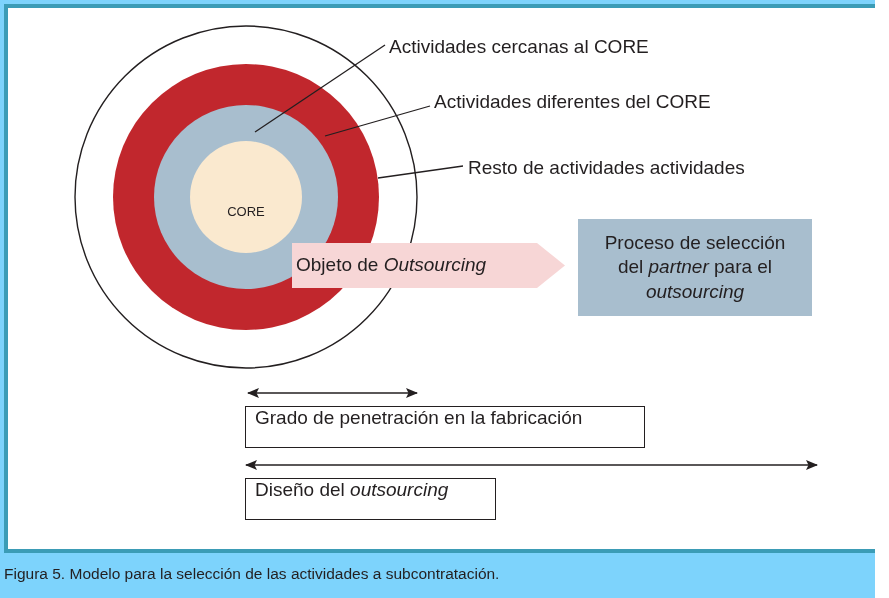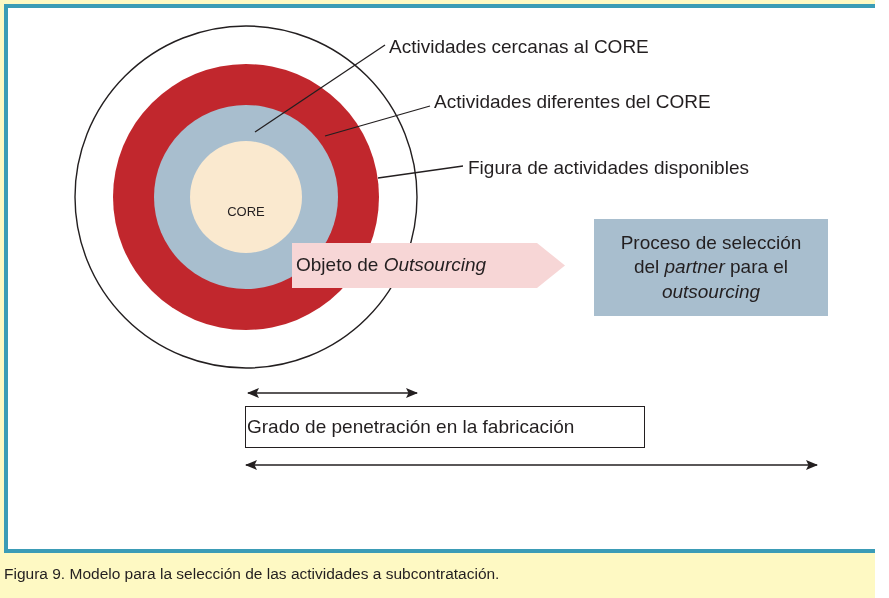--- a/index.html
+++ b/index.html
@@ -7,21 +7,21 @@
     padding: 0;
     background: #ffffff;
   }
   body {
     font-family: "Liberation Sans", sans-serif;
   }
   #page {
     position: relative;
     width: 875px;
     height: 598px;
-    background: #fef9c3;
+    background: #7dd3fc;
     overflow: hidden;
   }
   #figure-frame {
     position: absolute;
     left: 4px;
     top: 4px;
     width: 881px;
     height: 549px;
     box-sizing: border-box;
     border: 4px solid #3b9cb6;
@@ -70,37 +70,35 @@
     left: 578px;
     top: 219px;
     width: 234px;
     height: 97px;
     background: #a8bece;
     display: flex;
     align-items: center;
     justify-content: center;
     box-sizing: border-box;
     padding: 0 8px;
-    margin-left: 16px;
   }
   #proceso-box-text {
     font-size: 19px;
     color: #231f20;
     text-align: center;
     line-height: 1.28;
   }
 
   .outline-box {
     position: absolute;
     box-sizing: border-box;
     border: 1.5px solid #231f20;
     background: #ffffff;
     display: flex;
-    align-items: center;
-    padding-left: 1px;
+    padding-left: 9px;
   }
   .outline-box span {
     font-size: 19px;
     color: #231f20;
     white-space: nowrap;
   }
   #grado-box { left: 245px; top: 406px; width: 400px; height: 42px; }
   #diseno-box { left: 245px; top: 478px; width: 251px; height: 42px; }
 
   #caption {
@@ -141,36 +139,39 @@
 
     <path d="M292,243 L537,243 L565,265.5 L537,288 L292,288 Z" fill="#f7d6d6" stroke="none"></path>
 
     <line x1="248" y1="393" x2="417" y2="393" stroke="#231f20" stroke-width="1.6" marker-start="url(#arrowStart)" marker-end="url(#arrowEnd)"></line>
 
     <line x1="246" y1="465" x2="817" y2="465" stroke="#231f20" stroke-width="1.6" marker-start="url(#arrowStart)" marker-end="url(#arrowEnd)"></line>
   </svg>
 
   <div class="label-text" id="label-cercanas">Actividades cercanas al CORE</div>
   <div class="label-text" id="label-diferentes">Actividades diferentes del CORE</div>
-  <div class="label-text" id="label-resto">Figura de actividades disponibles</div>
+  <div class="label-text" id="label-resto">Resto de actividades actividades</div>
 
   <div id="core-label">CORE</div>
 
   <div id="objeto-arrow-label">
     <span>Objeto de </span><span class="ital">Outsourcing</span>
   </div>
 
   <div id="proceso-box">
     <div id="proceso-box-text">
       <span>Proceso de selección</span><br>
       <span>del </span><span class="ital">partner</span><span> para el</span><br>
       <span class="ital">outsourcing</span>
     </div>
   </div>
 
   <div class="outline-box" id="grado-box">
     <span>Grado de penetración en la fabricación</span>
   </div>
 
+  <div class="outline-box" id="diseno-box">
+    <span><span>Diseño del </span><span class="ital">outsourcing</span></span>
+  </div>
 
-  <div id="caption">Figura 9. Modelo para la selección de las actividades a subcontratación.</div>
+  <div id="caption">Figura 5. Modelo para la selección de las actividades a subcontratación.</div>
 
 </div>
 
 </body></html>

